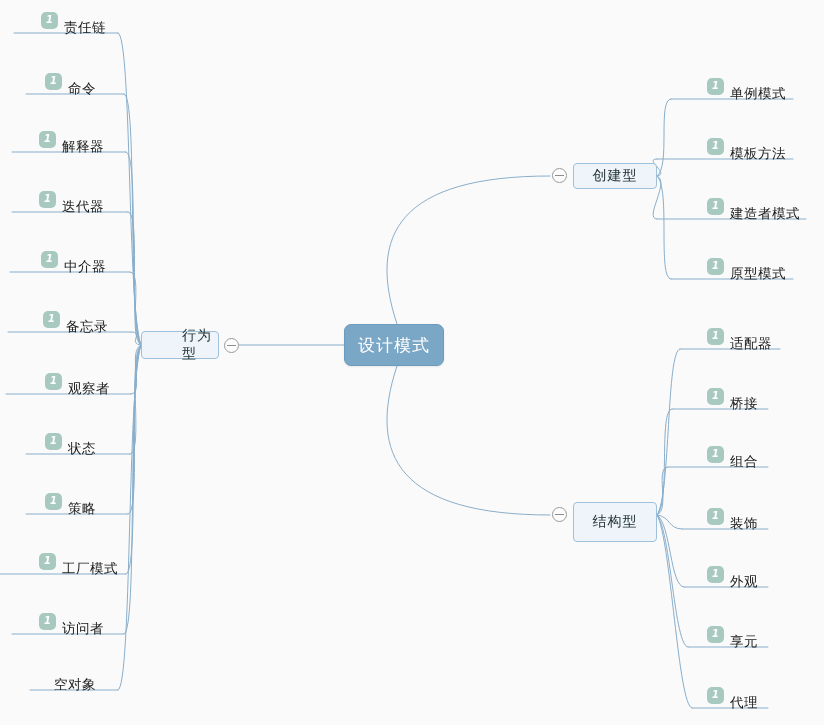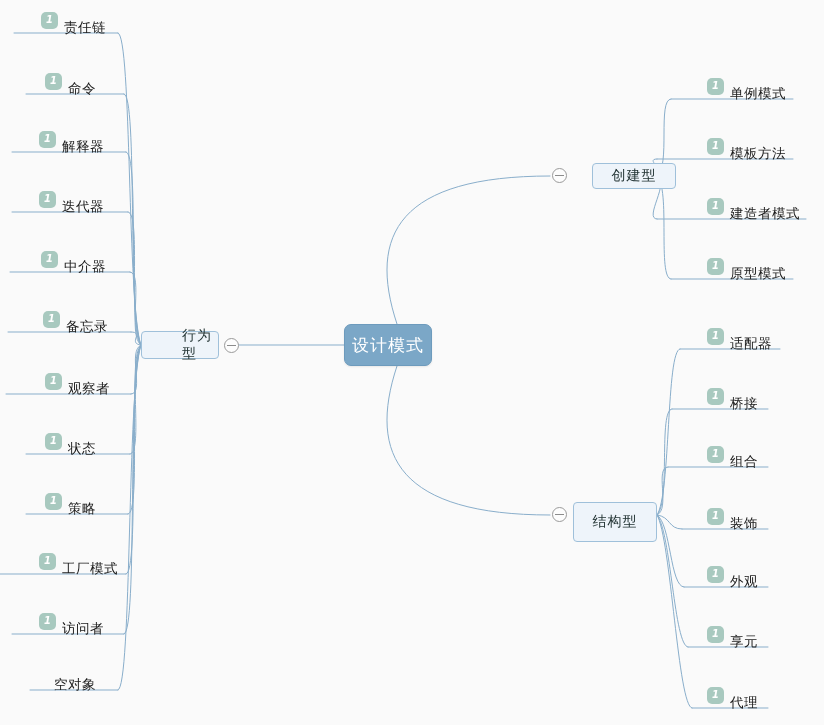--- a/index.html
+++ b/index.html
@@ -135,25 +135,25 @@
       <path d="M 130 454 C 144 454, 127 358.08, 141 345" fill="none" stroke="#89aecb" stroke-width="1" stroke-linecap="round"></path>
       <path d="M 26 514 L 128 514" fill="none" stroke="#89aecb" stroke-width="1" stroke-linecap="round"></path>
       <path d="M 128 514 C 142 514, 127 365.28, 141 345" fill="none" stroke="#89aecb" stroke-width="1" stroke-linecap="round"></path>
       <path d="M 0 574 L 126 574" fill="none" stroke="#89aecb" stroke-width="1" stroke-linecap="round"></path>
       <path d="M 126 574 C 140 574, 127 372.48, 141 345" fill="none" stroke="#89aecb" stroke-width="1" stroke-linecap="round"></path>
       <path d="M 12 634 L 124 634" fill="none" stroke="#89aecb" stroke-width="1" stroke-linecap="round"></path>
       <path d="M 124 634 C 138 634, 127 379.68, 141 345" fill="none" stroke="#89aecb" stroke-width="1" stroke-linecap="round"></path>
       <path d="M 30 690 L 118 690" fill="none" stroke="#89aecb" stroke-width="1" stroke-linecap="round"></path>
       <path d="M 118 690 C 132 690, 127 386.4, 141 345" fill="none" stroke="#89aecb" stroke-width="1" stroke-linecap="round"></path>
     </svg>
-<div class="root-node" style="left: 344px; top: 324px; width: 88px; height: 42px;">
+<div class="root-node" style="left: 344px; top: 324px; width: 100px; height: 42px;">
       <span>设计模式</span>
     </div>
     <div class="toggle" style="left: 552px; top: 168px;"></div>
-    <div class="branch-node" style="left: 592px; top: 163px; width: 84px; height: 26px;">
+    <div class="branch-node" style="left: 573px; top: 163px; width: 84px; height: 26px;">
       <span>创建型</span>
     </div>
     <div class="leaf right" style="top: 75px; left: 707px;">
       <span class="leaf-icon">1</span>
       <span class="leaf-label">单例模式</span>
     </div>
     <div class="leaf right" style="top: 135px; left: 707px;">
       <span class="leaf-icon">1</span>
       <span class="leaf-label">模板方法</span>
     </div>

